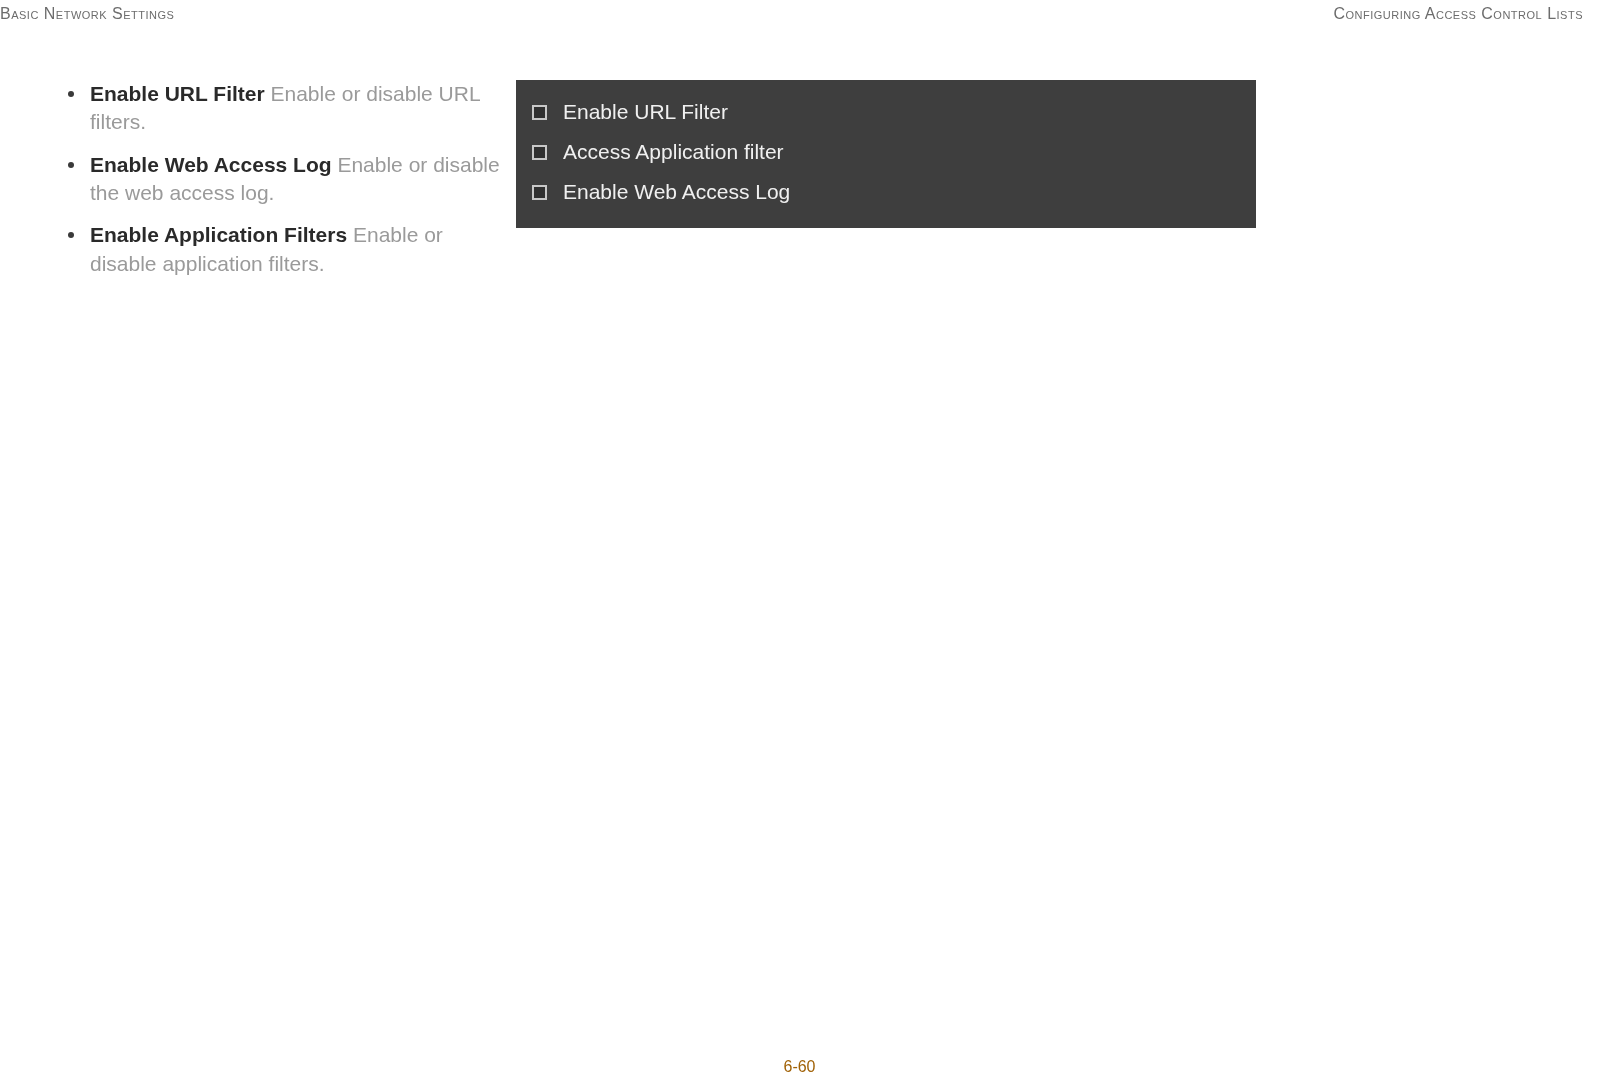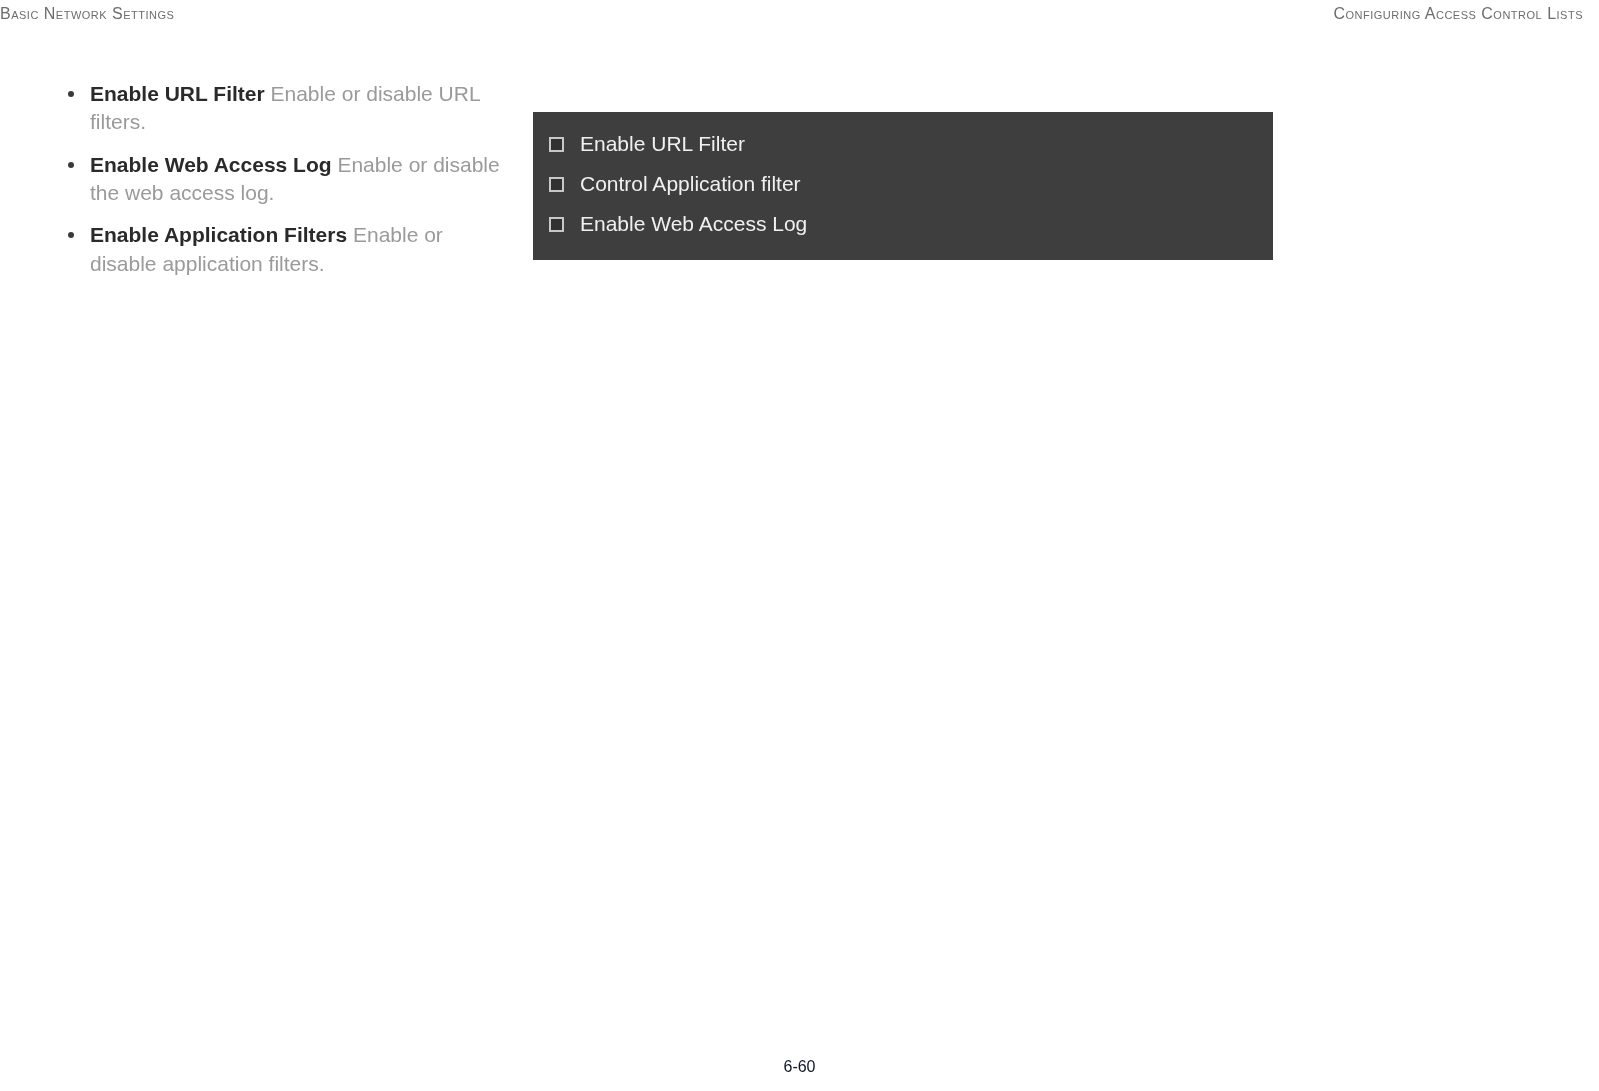--- a/index.html
+++ b/index.html
@@ -28,22 +28,21 @@
     }
     .header-right {
       padding-right: 16px;
     }
     .content-area {
       position: absolute;
       top: 80px;
       left: 60px;
       right: 56px;
       display: flex;
-      gap: 33px;
-      align-items: center;
+      gap: 16px;
     }
     .left-col {
       width: 440px;
     }
     ul.bullets {
       list-style: none;
       padding-left: 30px;
     }
     ul.bullets li {
       position: relative;
@@ -94,21 +93,21 @@
       color: #f0f0f0;
       font-size: 21px;
     }
     .page-number {
       position: absolute;
       bottom: 15px;
       left: 0;
       right: 0;
       text-align: center;
       font-size: 16px;
-      color: #0f172a;
+      color: #a16207;
     }
   </style>
 </head>
 <body>
 
 <div class="header">
   <div class="header-left">Basic Network Settings</div>
   <div class="header-right">Configuring Access Control Lists</div>
 </div>
 
@@ -127,21 +126,21 @@
     </ul>
   </div>
   <div class="right-col">
     <div class="screenshot-panel">
       <div class="cb-row">
         <div class="cb"></div>
         <div class="cb-label">Enable URL Filter</div>
       </div>
       <div class="cb-row">
         <div class="cb"></div>
-        <div class="cb-label">Control Application filter</div>
+        <div class="cb-label">Access Application filter</div>
       </div>
       <div class="cb-row">
         <div class="cb"></div>
         <div class="cb-label">Enable Web Access Log</div>
       </div>
     </div>
   </div>
 </div>
 
 <div class="page-number">6-60</div>

